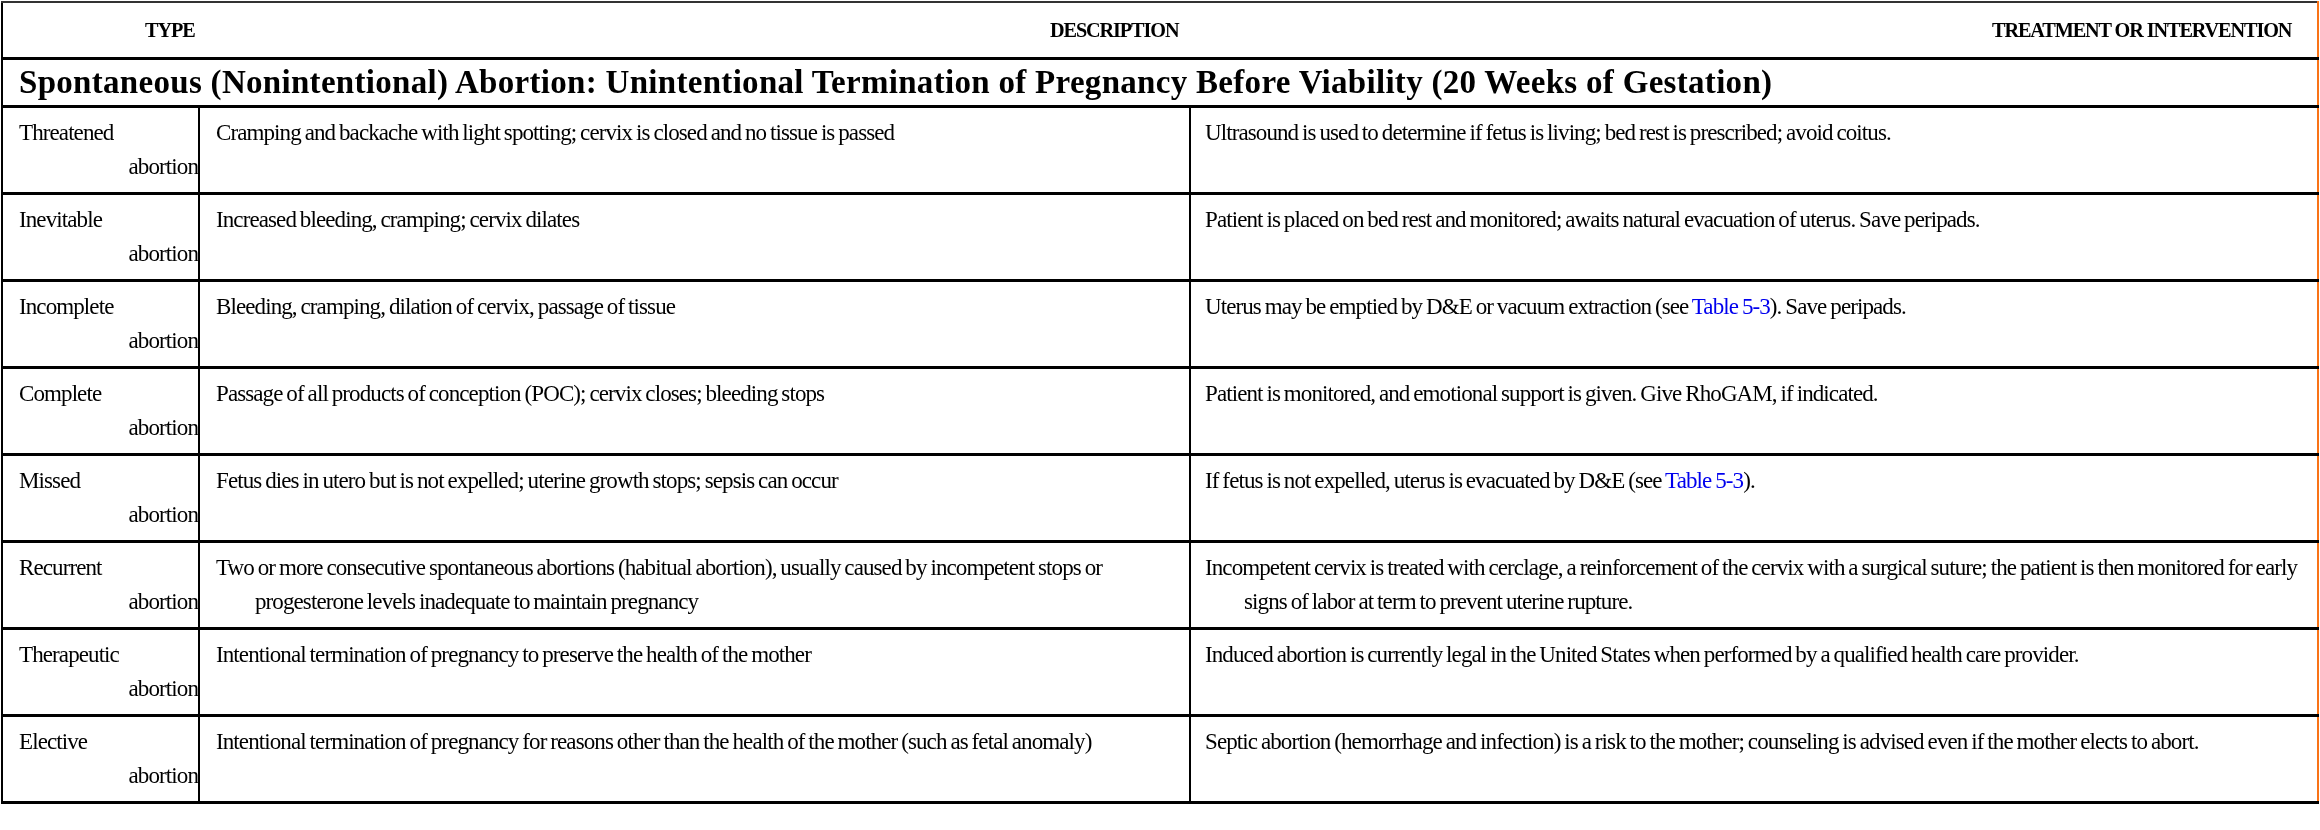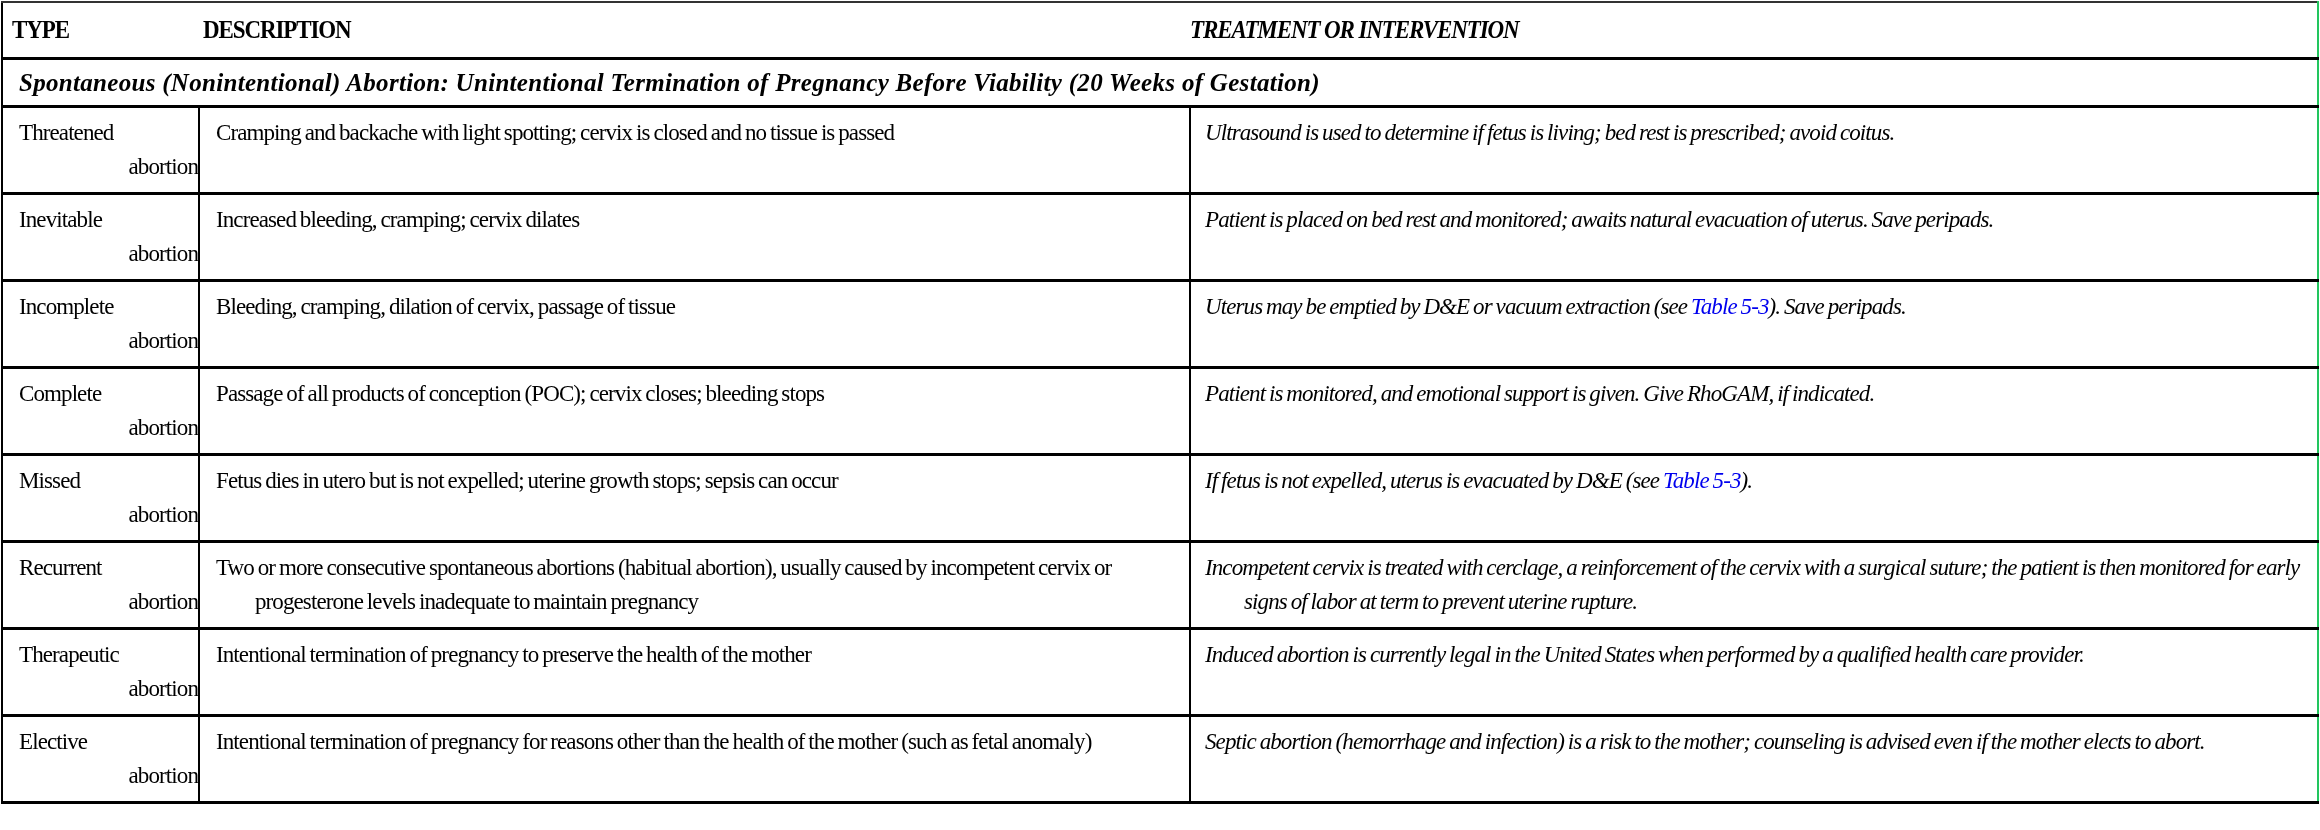--- a/index.html
+++ b/index.html
@@ -23,43 +23,44 @@
       table-layout: fixed;
     }
     .tbl td, .tbl th {
       border-top: 3px solid #000;
       border-bottom: 3px solid #000;
       vertical-align: top;
       padding: 0;
       text-align: left;
     }
     .tbl .outer-l { border-left: 2px solid #000; }
-    .tbl .outer-r { border-right: 2px solid #22c55e; font-style: italic; }
+    .tbl .outer-r { border-right: 2px solid #f97316; }
     .tbl .colsep-l { border-left: 2px solid #000; }
 
     
     .hdr-row th {
       height: 54px;
       border-top: 2px solid #333;
       font-weight: bold;
-      font-size: 25px;
+      font-size: 22px;
       letter-spacing: -1.2px;
       vertical-align: middle;
       white-space: nowrap;
+      text-align: right;
     }
     .hdr-row th .lbl { display: inline-block; transform: scaleX(0.92); transform-origin: left center; }
     .hdr-type { padding-left: 9px !important; }
     .hdr-desc { padding-left: 4px !important; margin-left: 19px; }
     .hdr-treat { padding-left: 0px !important; }
 
     
     .sec-row td {
       height: 45px;
       font-weight: bold;
-      font-size: 25px;
+      font-size: 33px;
       padding-left: 16px !important;
       vertical-align: middle;
       letter-spacing: 0.3px;
     }
 
     
     .data-row td {
       font-size: 23px;
       line-height: 34px;
       padding-top: 8px;
@@ -163,21 +164,21 @@
       <span class="hang"><span class="t-before">If fetus is not expelled, uterus is evacuated by D&amp;E (see </span><a class="link" style="color: rgb(0, 0, 238);">Table 5-3</a><span class="t-after">).</span></span>
     </td>
   </tr>
 
   <tr class="data-row r-std">
     <td class="outer-l c-type">
       <span class="type-line1">Recurrent</span>
       <span class="type-line2">abortion</span>
     </td>
     <td class="colsep-l c-desc">
-      <span class="hang">Two or more consecutive spontaneous abortions (habitual abortion), usually caused by incompetent cervix or progesterone levels inadequate to maintain pregnancy</span>
+      <span class="hang">Two or more consecutive spontaneous abortions (habitual abortion), usually caused by incompetent stops or progesterone levels inadequate to maintain pregnancy</span>
     </td>
     <td class="colsep-l outer-r c-treat">
       <span class="hang"><span class="t-before">Incompetent cervix is treated with cerclage, a reinforcement of the cervix with a surgical suture; the patient is then monitored for early signs of labor at term to prevent uterine rupture.</span></span>
     </td>
   </tr>
 
 
   <tr class="data-row r-std">
     <td class="outer-l c-type">
       <span class="type-line1">Therapeutic</span>

